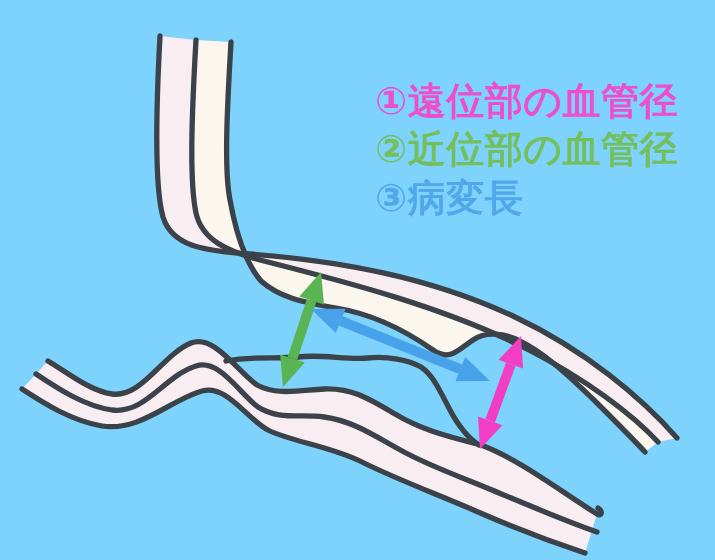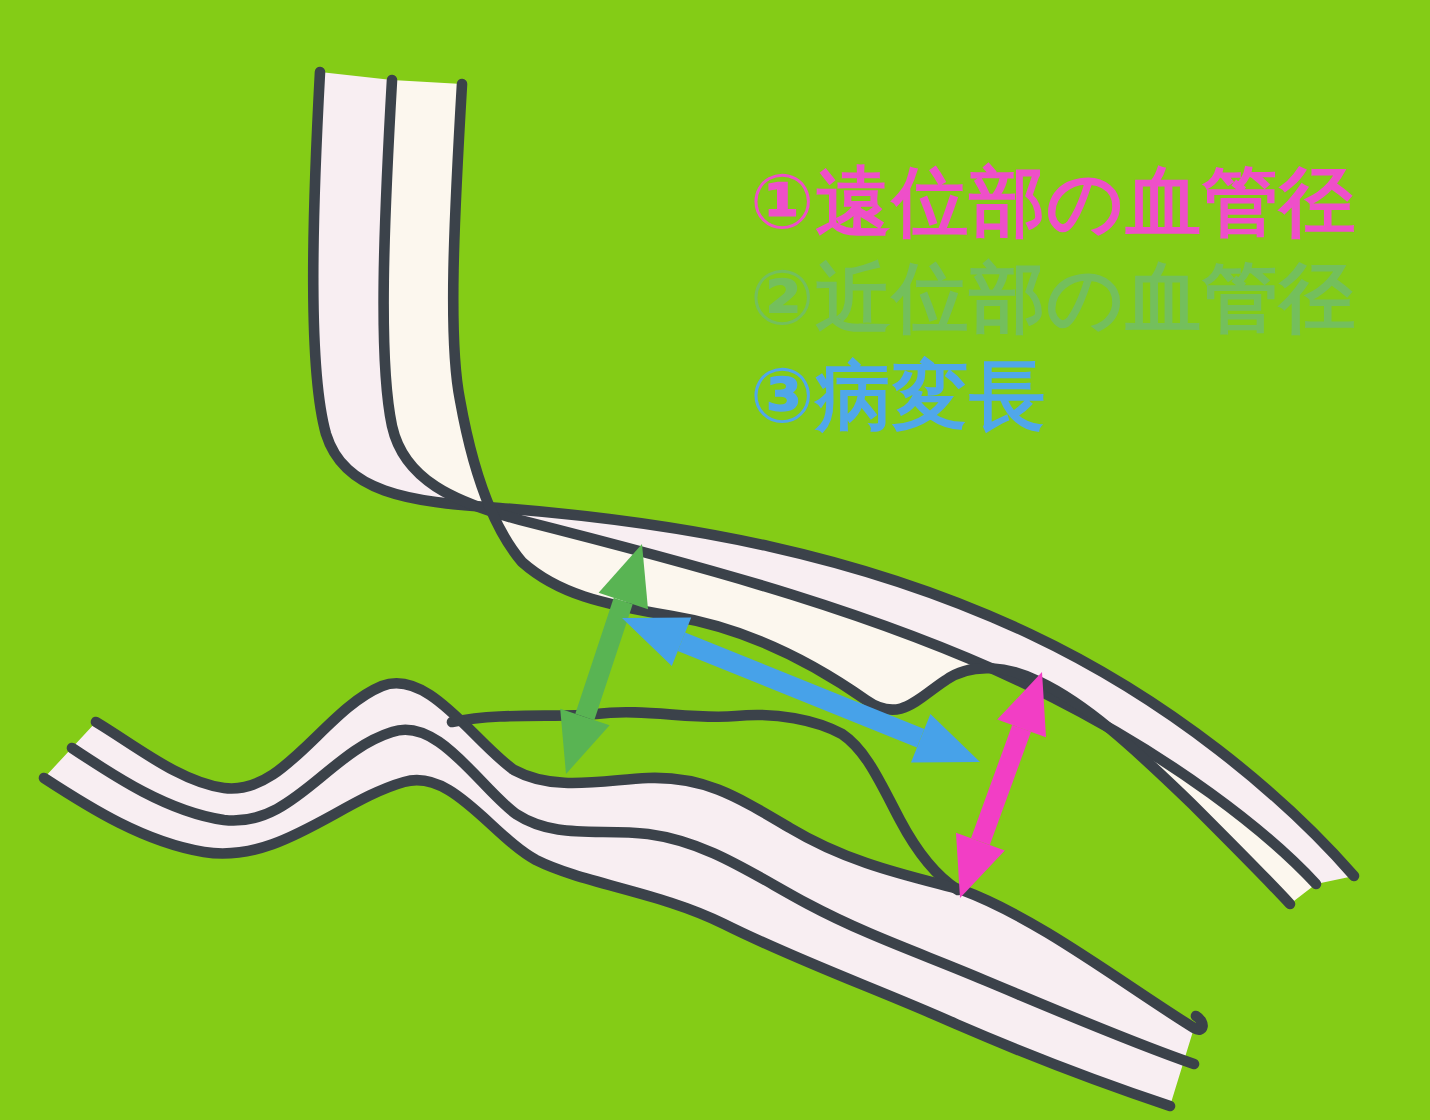--- a/index.html
+++ b/index.html
@@ -4,21 +4,21 @@
 <style>
   html, body {
     margin: 0;
     padding: 0;
     background: #ffffff;
   }
   .stage {
     position: relative;
     width: 715px;
     height: 560px;
-    background: #84cc16;
+    background: #7dd3fc;
     overflow: hidden;
     font-family: "Liberation Sans", "DejaVu Sans", sans-serif;
   }
   svg { display: block; }
   .legend-text {
     font-family: "Liberation Sans", "DejaVu Sans", sans-serif;
     font-weight: bold;
     font-size: 38px;
     letter-spacing: 0.5px;
   }

